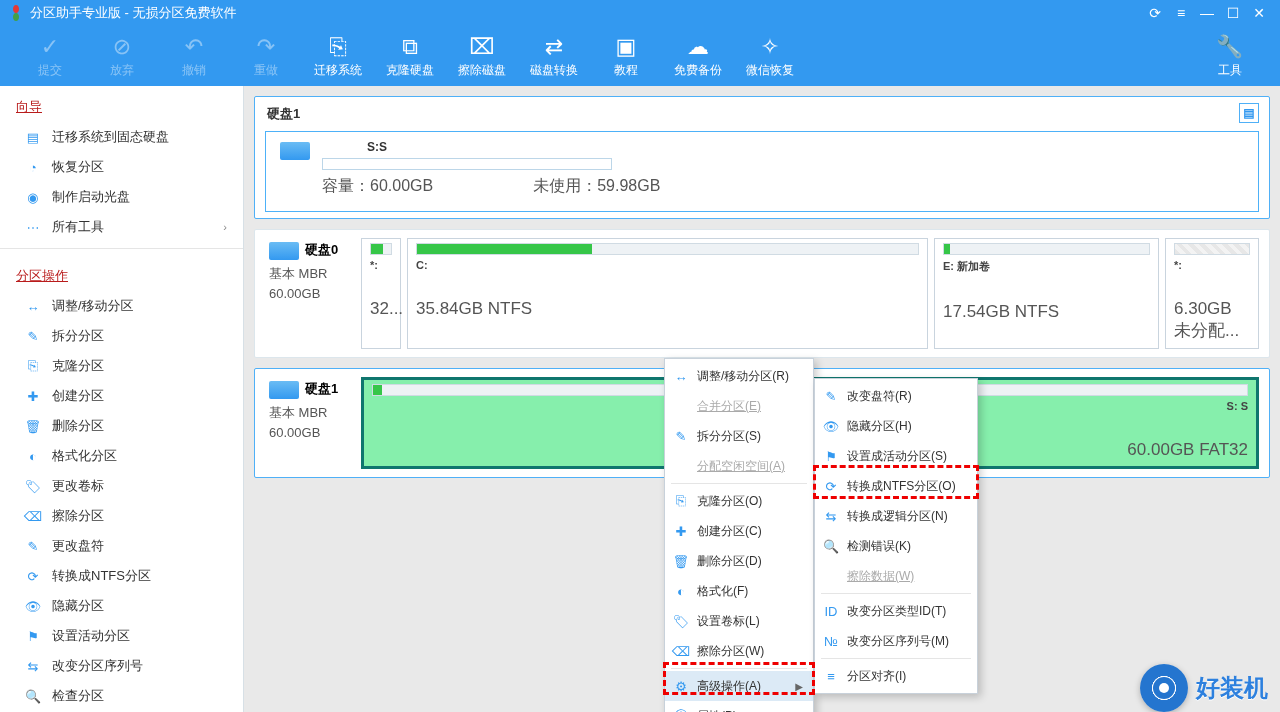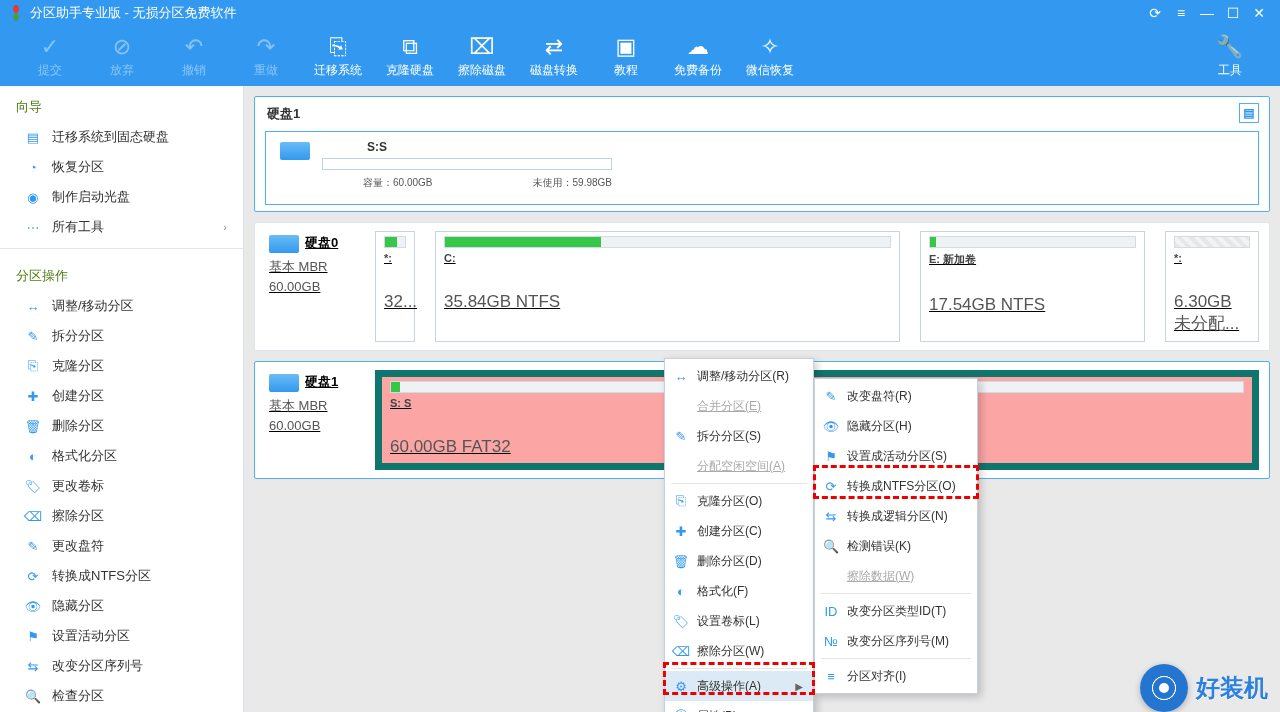--- a/index.html
+++ b/index.html
@@ -9,42 +9,42 @@
 .titlebar .spacer { flex: 1; }
 .titlebar .sysbtn { width: 26px; height: 22px; display: flex; align-items: center; justify-content: center; cursor: pointer; color: #fff; font-size: 14px; }
 .toolbar { height: 60px; background: #3399f0; display: flex; align-items: center; padding: 0 14px; gap: 0; }
 .tbtn { width: 72px; display: flex; flex-direction: column; align-items: center; justify-content: center; color: #cfe7fb; font-size: 12px; cursor: pointer; padding: 4px 0; }
 .tbtn.on { color: #fff; }
 .tbtn .ticon { font-size: 22px; margin-bottom: 2px; }
 .tbtn.disabled { opacity: .55; }
 .toolbar .spacer { flex: 1; }
 .bodyarea { position: absolute; top: 86px; left: 0; right: 0; bottom: 0; background: #e9e9e9; display: flex; }
 .sidebar { width: 244px; background: #fff; overflow-y: auto; border-right: 1px solid #d7e0e6; font-size: 13px; color: #333; padding-bottom: 20px; }
-.sidehead { padding: 12px 16px 6px; font-size: 13px; color: #4d7c0f; }
+.sidehead { padding: 12px 16px 6px; font-size: 13px; color: #b91c1c; text-decoration: underline; }
 .sitem { display: flex; align-items: center; height: 30px; padding: 0 16px 0 24px; cursor: pointer; gap: 10px; }
 .sitem .sicon { width: 18px; height: 18px; display: flex; align-items: center; justify-content: center; color: #3399f0; }
 .sitem .chev { margin-left: auto; color: #888; font-size: 11px; }
 .sline { border-top: 1px solid #e5e5e5; margin: 6px 0; }
 .mainarea { flex: 1; padding: 10px 10px 10px 10px; overflow: auto; position: relative; }
 .panel { background: #fff; border: 1px solid #dce6ec; border-radius: 2px; margin-bottom: 10px; padding: 0; }
 .panel.sel { border: 1px solid #4fb0f7; }
 .phead { padding: 8px 12px; font-size: 13px; font-weight: bold; color: #333; position: relative; }
 .viewbtn { position: absolute; right: 10px; top: 6px; width: 20px; height: 20px; border: 1px solid #4fb0f7; color: #3399f0; display:flex;align-items:center;justify-content:center;font-size:12px;cursor:pointer; }
 .diskcard { display: flex; align-items: flex-start; padding: 8px 14px 14px; gap: 12px; margin: 0 10px 6px 10px; border: 1px solid #4db1f8; }
 .diskicon { width: 30px; height: 18px; background: linear-gradient(#6abcf4,#3399f0); border-radius: 2px; margin-top: 2px; }
 .diskinfo { font-size: 12px; color: #333; }
 .capbar { width: 290px; height: 12px; border: 1px solid #bcd6e8; margin: 4px 0; background:#fff; }
-.dinfoline { display:flex; gap:100px; margin-top:6px; font-size:10px; color:#555;justify-content:flex-end;}
-.row { display:flex; gap:20px; padding: 8px 10px; align-items:stretch;text-decoration:underline; }
+.dinfoline { display:flex; gap:100px; margin-top:6px; font-size:16px; color:#555;}
+.row { display:flex; gap:6px; padding: 8px 10px; align-items:stretch; }
 .diskhdr { width: 90px; padding: 2px 0 0 4px; }
 .diskhdr .dh-top{ display:flex; align-items:center; gap:6px; margin-bottom:4px;}
 .dname{ font-size:13px; font-weight:bold;}
 .dsmall{ font-size:13px; color:#555; line-height:1.5; }
 .part { border:1px solid #c9d4de; padding:4px 8px 6px; font-size:11px; color:#444; display:flex; flex-direction:column; min-width:32px; }
-.part.sel { background:#fca5a5; border:7px solid #0f766e;}
+.part.sel { background:#86efac; border:3px solid #0f766e;text-align:right;}
 .bar { height:12px; background:#eef2f5; border:1px solid #d0dbe3; margin-bottom:4px; position:relative;}
 .barfill{ position:absolute; left:0; top:0; bottom:0; background:#36c648;}
 .plabel{ font-size:11px; font-weight:bold; margin-bottom:2px;}
 .psize{ font-size:17px; color:#555;margin-top:26px;}
 
 .ctxsub { position:absolute; left:664px; top:358px; width:150px; background:#fff; border:1px solid #c8d1da; box-shadow:3px 3px 8px rgba(0,0,0,.2); z-index:10; padding:2px 0; font-size:12px;}
 .ctxadv { position:absolute; left:814px; top:378px; width:164px; background:#fff; border:1px solid #c8d1da; box-shadow:3px 3px 8px rgba(0,0,0,.2); z-index:11; padding:2px 0; font-size:12px;}
 .ci { height:30px; display:flex; align-items:center; padding:0 10px 0 8px; gap:8px; cursor:pointer; color:#333;}
 .ci.disabled{ color:#aaa; cursor:default;text-decoration:underline;}
 .ci.highlight{ background:#dceaf6;}

